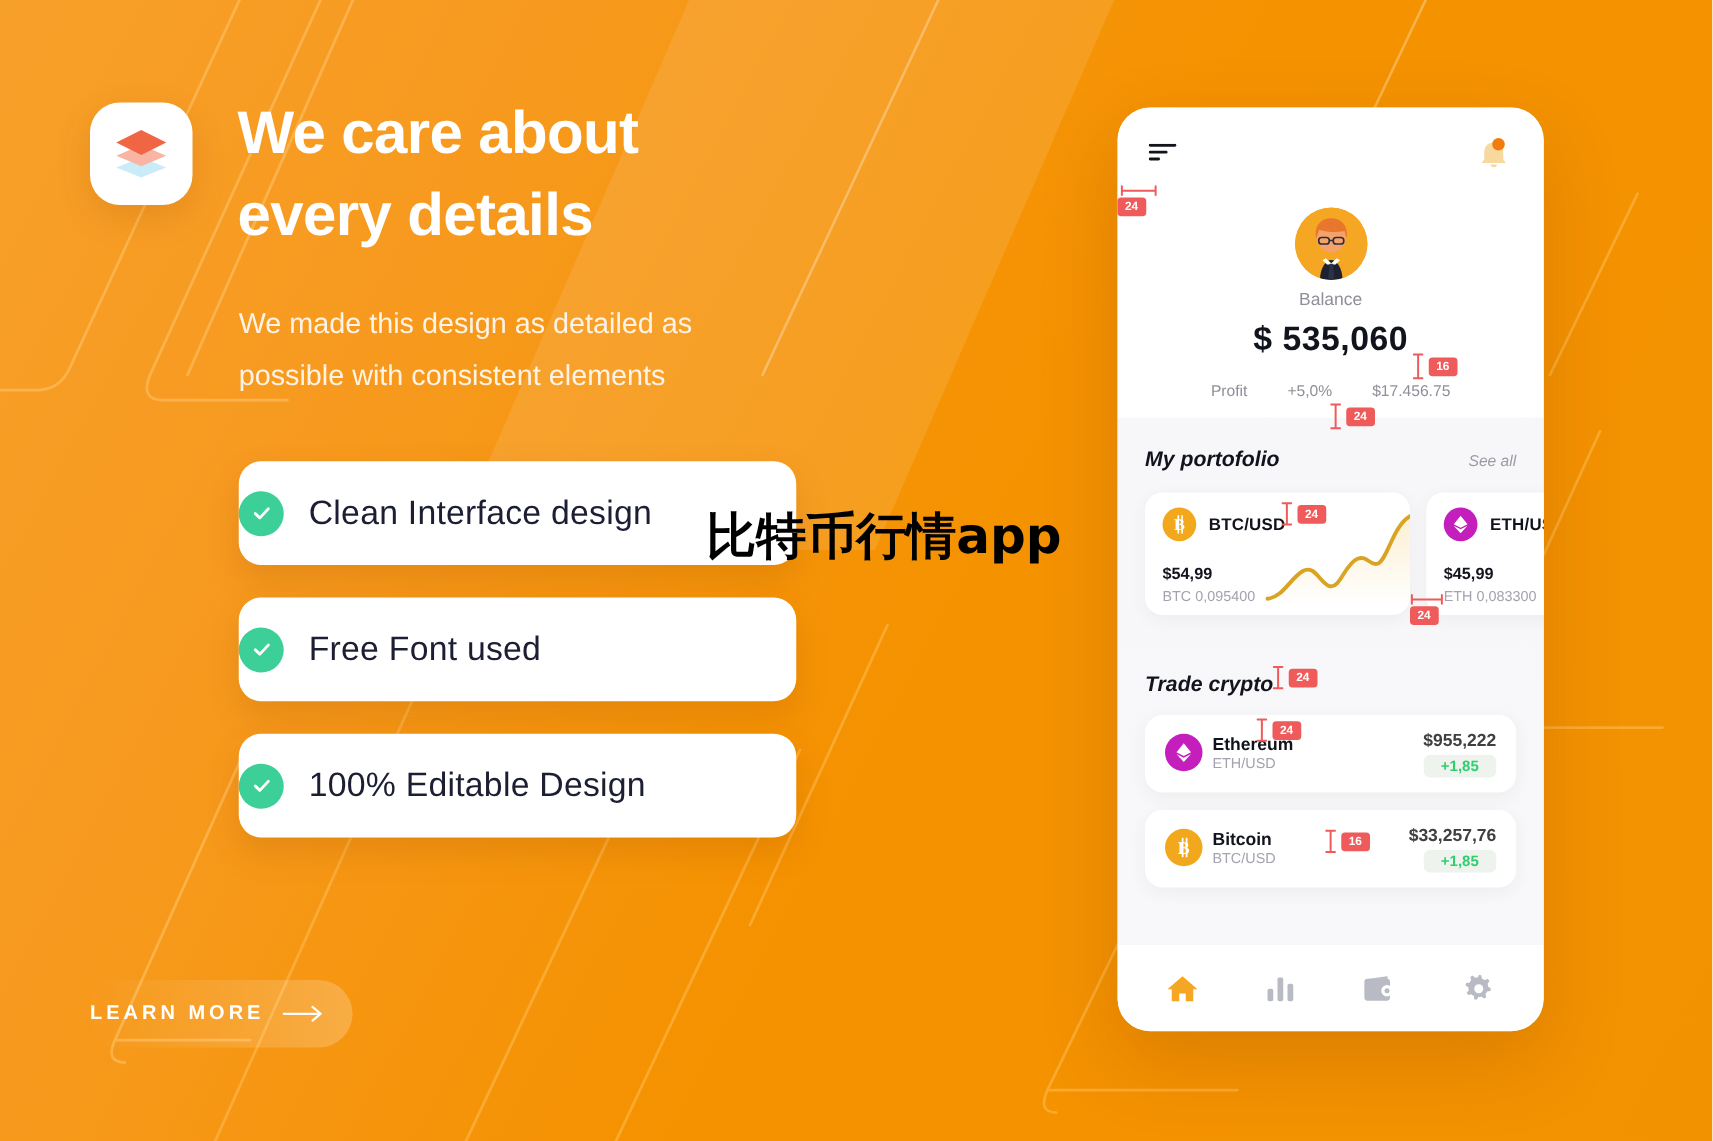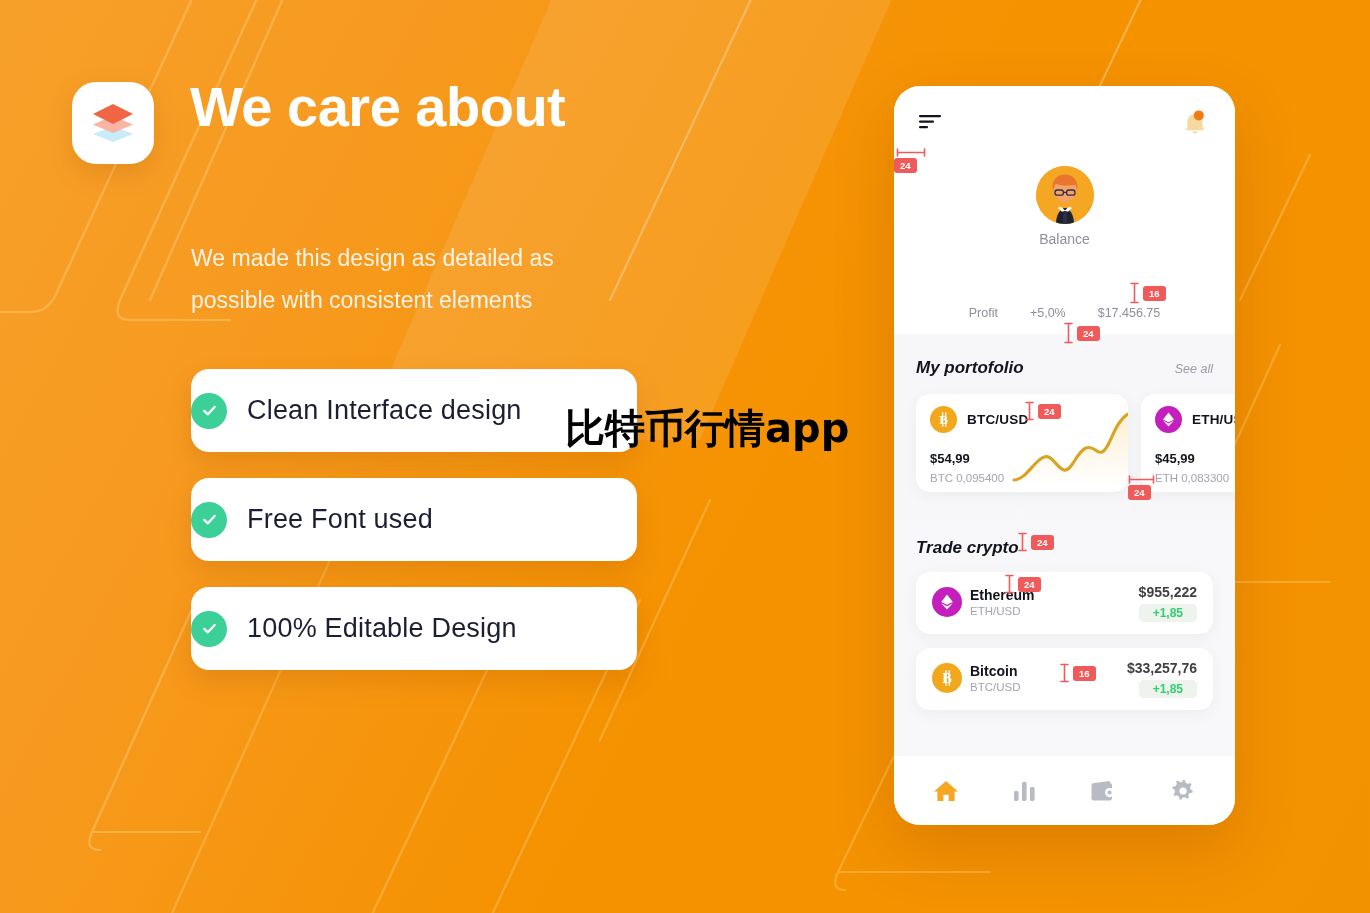--- a/index.html
+++ b/index.html
@@ -24,21 +24,21 @@
     position: absolute; left: 0px; top: 0px;
     width: 82px; height: 82px; border-radius: 24px;
     background: #ffffff;
     box-shadow: 0 10px 26px rgba(150,70,0,.18);
     display: flex; align-items: center; justify-content: center;
   }
   .headline {
     position: absolute; left: 118px; top: -8px;
     width: 520px;
     color: #ffffff;
-    font-size: 56px; line-height: 66px;
+    font-size: 48px; line-height: 66px;
     font-weight: 700; letter-spacing: -0.5px;
   }
   .subline {
     position: absolute; left: 119px; top: 155px;
     width: 470px;
     color: #fff7ee; opacity: .96;
     font-size: 23px; line-height: 42px; font-weight: 400;
   }
 
   
@@ -231,20 +231,21 @@
     <div class="logo-tile">
       <svg width="48" height="46" viewBox="0 0 48 46">
         <polygon points="24,26 4,34 24,42 44,34" fill="#bfe9f7" opacity="0.85"></polygon>
         <polygon points="24,16 4,24.5 24,33 44,24.5" fill="#f9b4a4"></polygon>
         <polygon points="24,4 4,14 24,24 44,14" fill="#f06543"></polygon>
       </svg>
     </div>
 
     <div class="headline">
       <div>We care about</div>
+      <div>every details</div>
     </div>
 
     <div class="subline">
       <div>We made this design as detailed as</div>
       <div>possible with consistent elements</div>
     </div>
   </div>
 
   <div class="features">
 
@@ -269,20 +270,28 @@
     <div class="feature-card">
       <span class="check">
         <svg width="19" height="19" viewBox="0 0 20 20">
             <path d="M4.5 10.4 L8.3 14 L15.4 6.4" stroke="#ffffff" stroke-width="2.4" fill="none" stroke-linecap="round" stroke-linejoin="round"></path>
           </svg>
       </span>
       <span class="feature-label">100% Editable Design</span>
     </div>
   </div>
 
+  <div class="learn-more">
+    <span class="learn-more-label">LEARN MORE</span>
+    <span class="arrow-icon">
+      <svg width="34" height="14" viewBox="0 0 34 14">
+        <path d="M1 7 H30 M24 1.5 L30.5 7 L24 12.5" stroke="#ffffff" stroke-width="1.8" fill="none" stroke-linecap="round" stroke-linejoin="round"></path>
+      </svg>
+    </span>
+  </div>
 
   <div class="cn-overlay">比特币行情app</div>
 
   <div class="phone">
 
     <div class="phone-top">
 
       <span class="ph-menu">
         <svg width="24" height="15" viewBox="0 0 24 15">
           <rect x="0" y="0" width="22" height="2.3" rx="1.1" fill="#12141d"></rect>
@@ -307,20 +316,21 @@
           <rect x="19" y="24" width="8.4" height="5.2" rx="2.3" fill="none" stroke="#2b2f3d" stroke-width="1.3"></rect>
           <rect x="30.6" y="24" width="8.4" height="5.2" rx="2.3" fill="none" stroke="#2b2f3d" stroke-width="1.3"></rect>
           <path d="M27.4 26.4 h3.2" stroke="#2b2f3d" stroke-width="1.3"></path>
           <path d="M20 58 c0 -10 5 -16 9 -16 s9 6 9 16 Z" fill="#1d2130"></path>
           <path d="M24.6 40.5 l4.4 4 4.4 -4 2.6 1.6 -3.6 3.4 h-6.8 l-3.6 -3.4 Z" fill="#ffffff"></path>
           <path d="M27.6 45 h2.8 l1 11 -2.4 2.5 -2.4 -2.5 Z" fill="#2b3147"></path>
         </svg>
       </div>
 
       <div class="balance-label">Balance</div>
+      <div class="balance-value">$ 535,060</div>
 
       <div class="profit-row">
         <span>Profit</span>
         <span>+5,0%</span>
         <span>$17.456.75</span>
       </div>
     </div>
 
     <div class="phone-body">
 

